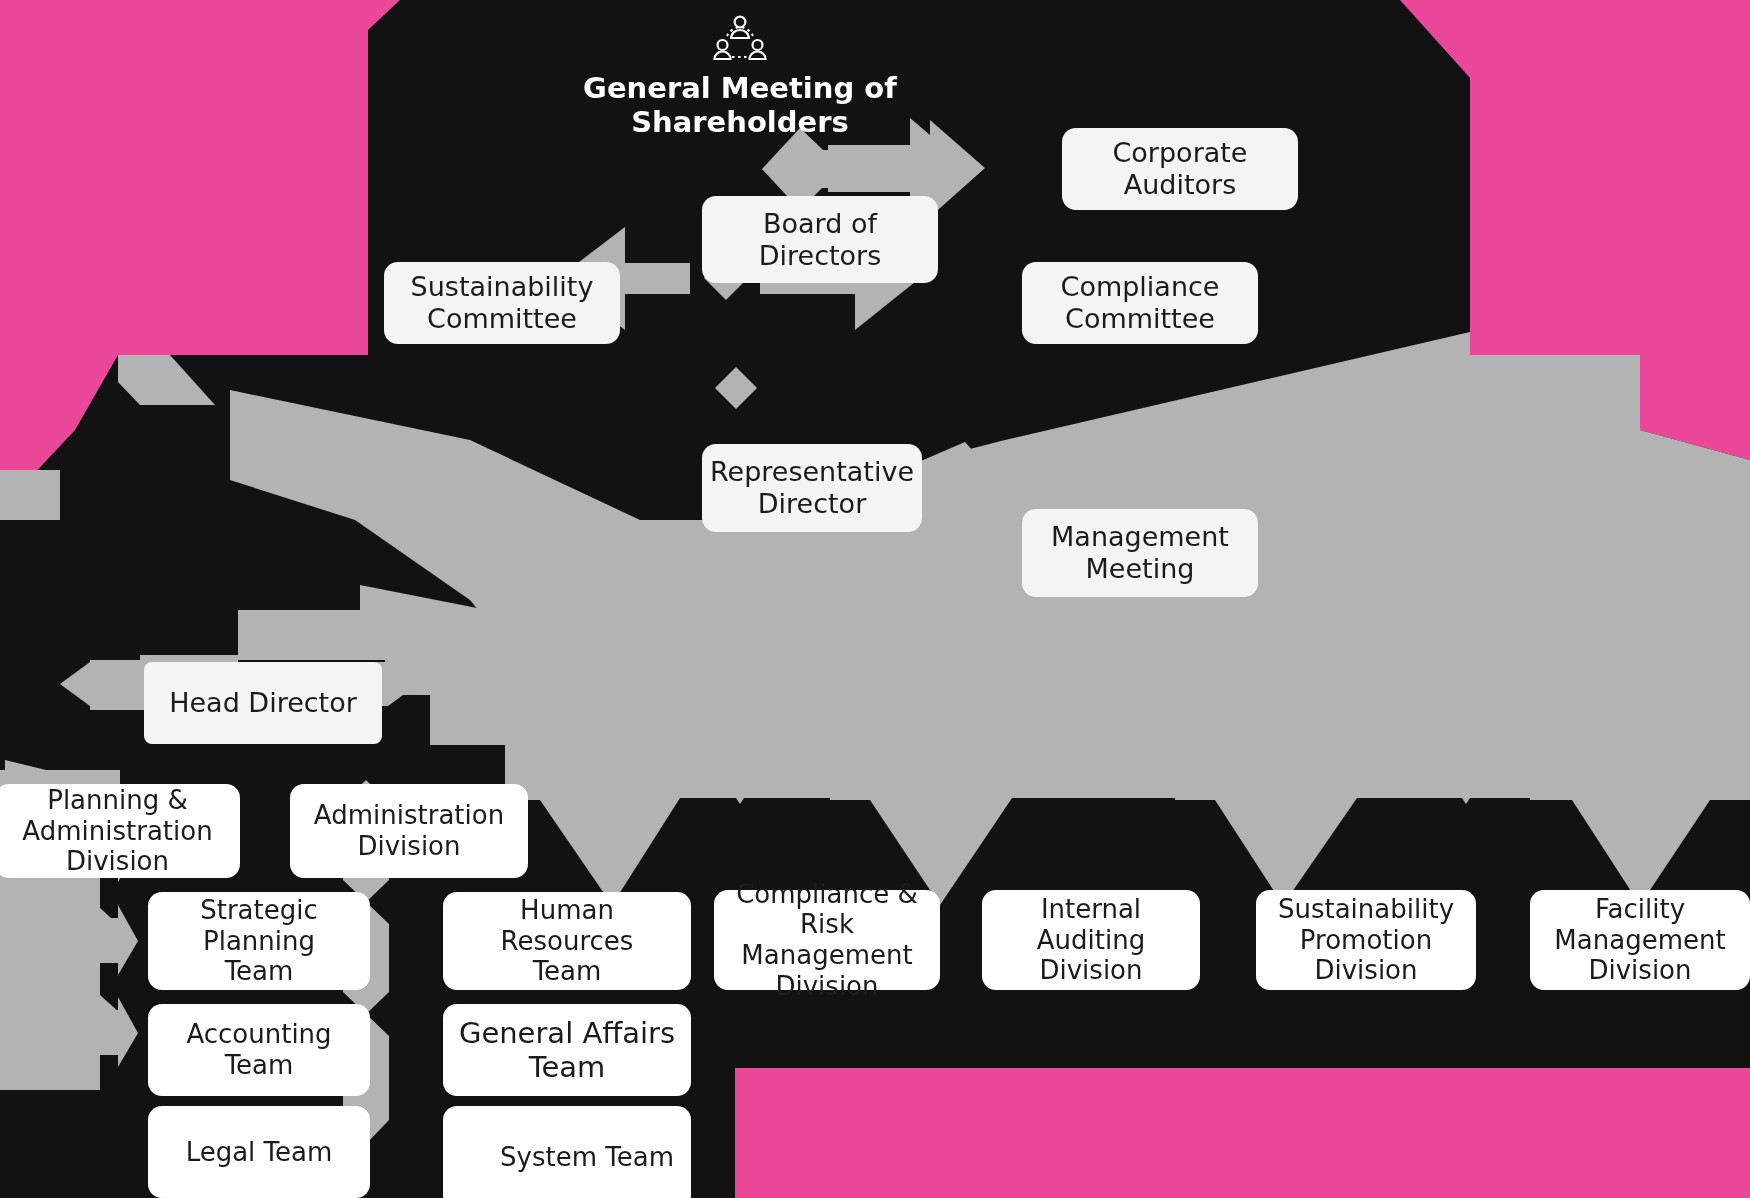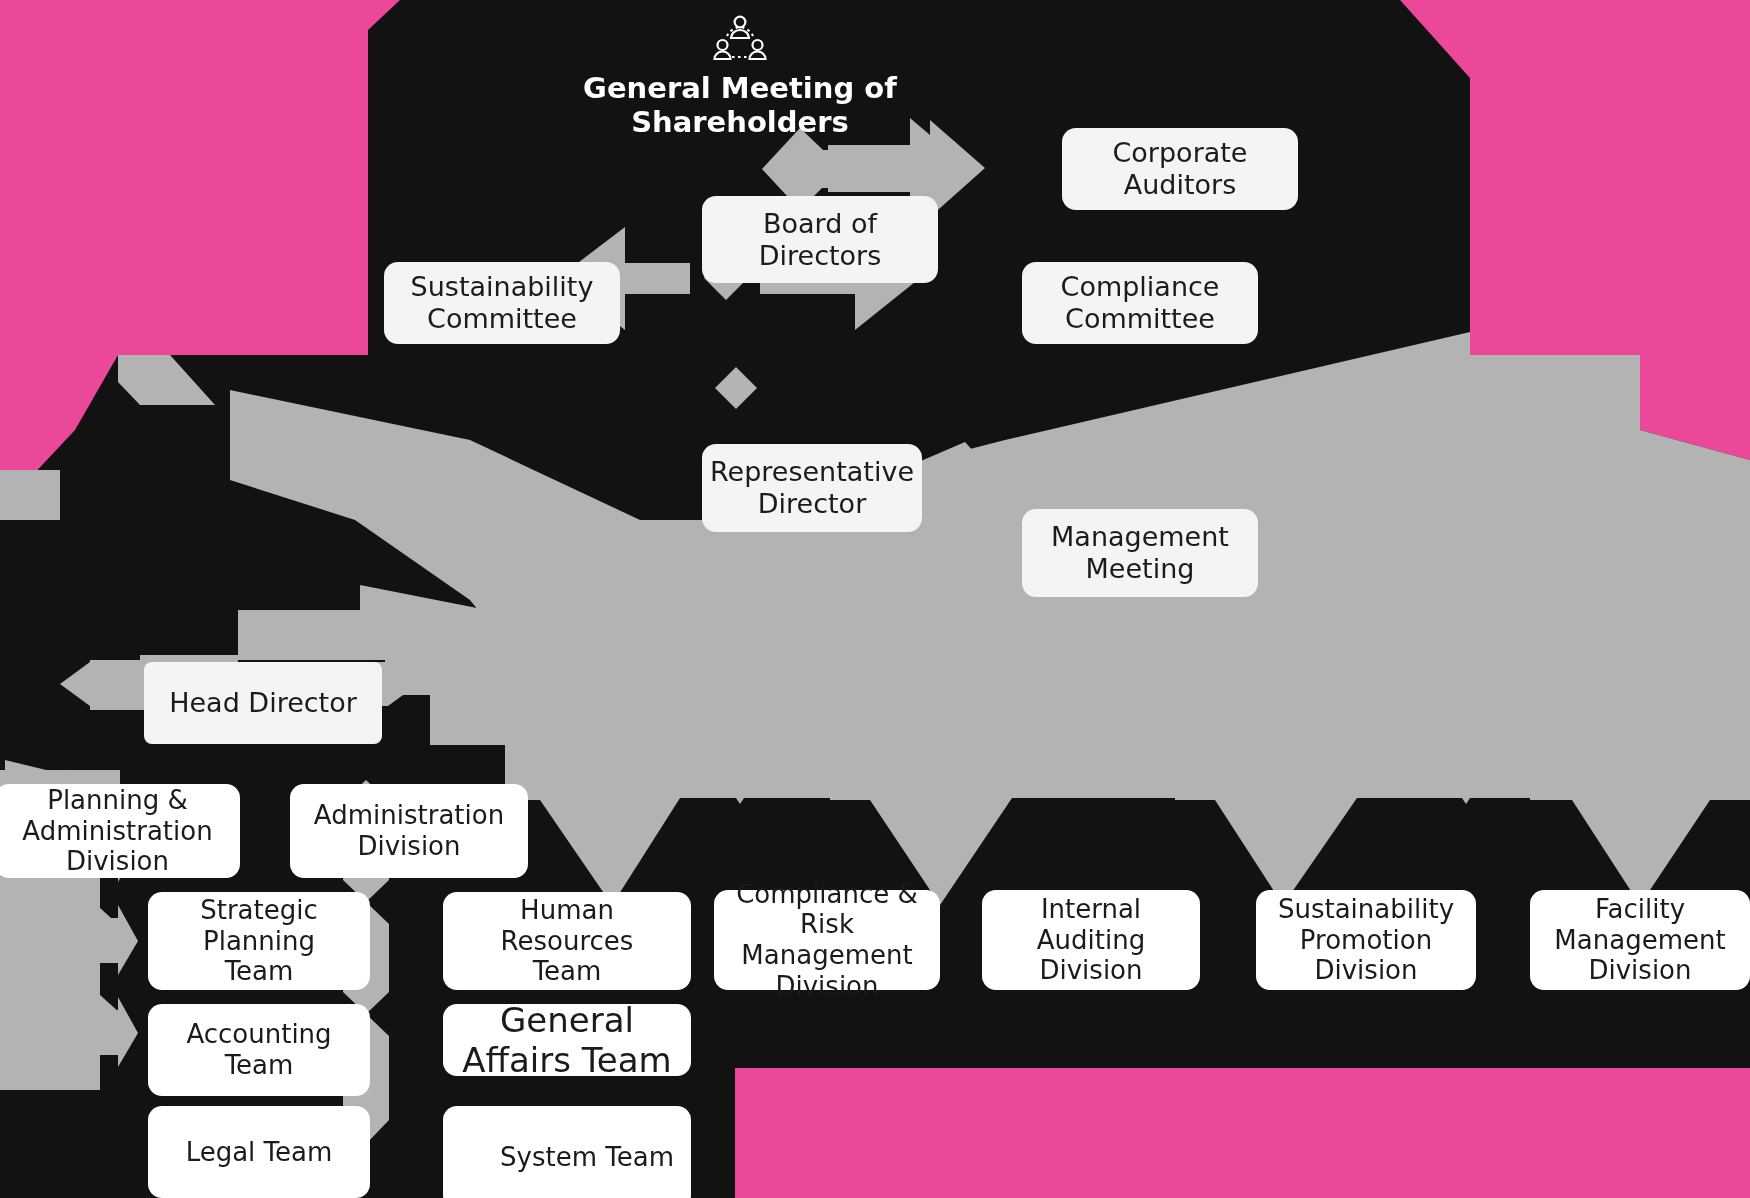--- a/index.html
+++ b/index.html
@@ -324,21 +324,21 @@
     <span>Accounting Team</span>
   </div>
 
   <div class="node white" style="left:443px; top:892px; width:248px; height:98px; font-size:26px;">
     <div>
       <span>Human Resources</span>
       <span>Team</span>
     </div>
   </div>
 
-  <div class="node white" style="left:443px; top:1004px; width:248px; height:72px; font-size:34px;">
+  <div class="node white" style="left:443px; top:1004px; width:248px; height:92px; font-size:29px;">
     <span>General Affairs Team</span>
   </div>
 
   <div class="node white" style="left:443px; top:1106px; width:248px; height:103px; font-size:26px;padding-left:48px;">
     <span>System Team</span>
   </div>
 
   <div class="node white" style="left:714px; top:890px; width:226px; height:100px; font-size:26px;">
     <div>
       <span>Compliance &amp;</span>

